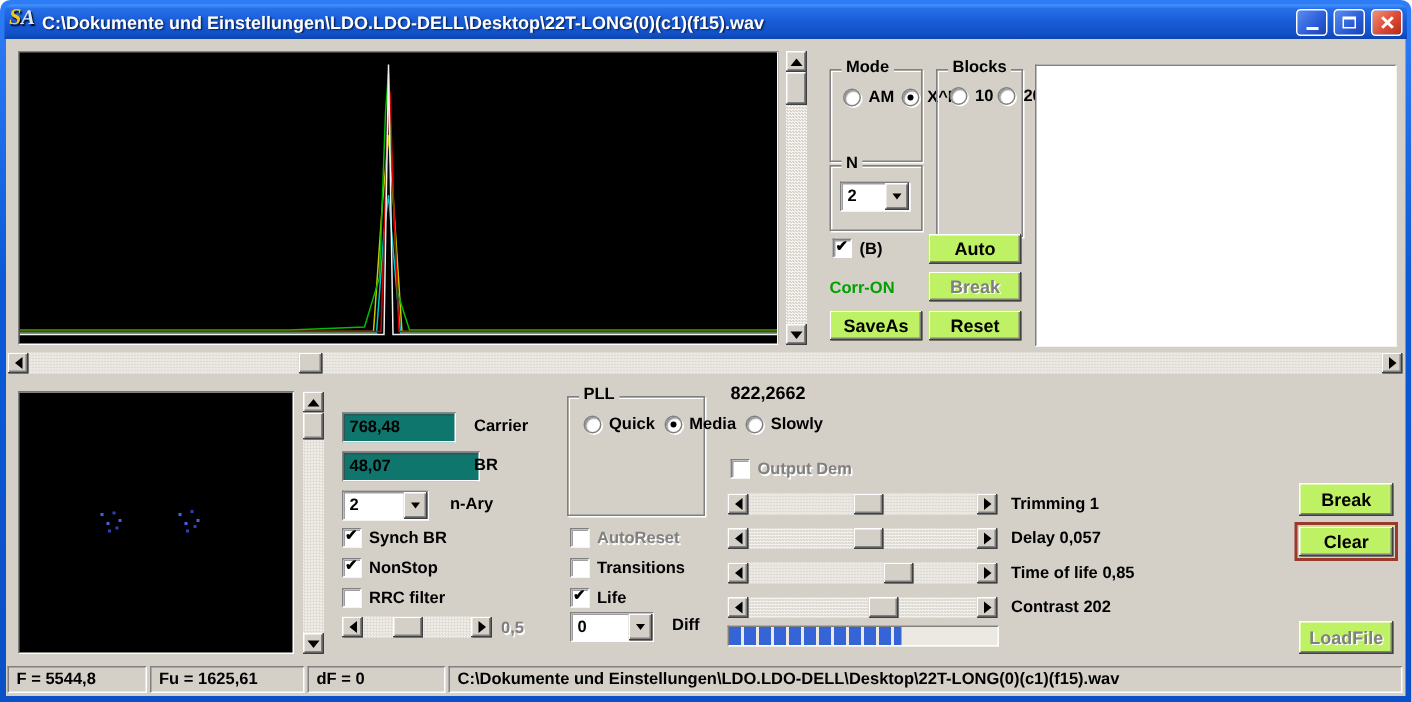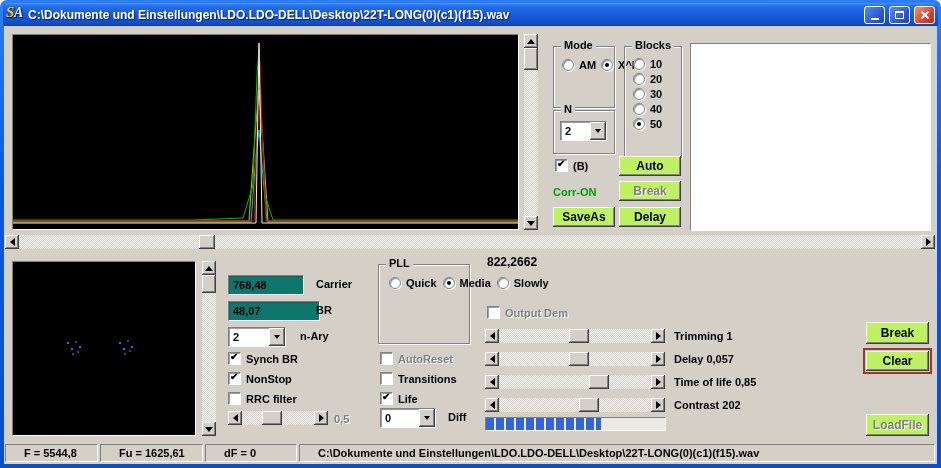--- a/index.html
+++ b/index.html
@@ -44,21 +44,21 @@
   .hsb,.vsb{position:absolute;background:#ece9e2;background-image:repeating-conic-gradient(#d7d3cb 0 25%,#f4f2ee 0 50%);background-size:2px 2px}
   .hsb{height:14px}.vsb{width:14px}
   .sb-btn{position:absolute;width:14px;height:14px;background:#D4D0C8;box-shadow:inset -1px -1px 0 #404040,inset 1px 1px 0 #fff,inset -2px -2px 0 #808080;display:flex;align-items:center;justify-content:center;cursor:pointer}
   .sb-thumb{position:absolute;background:#D4D0C8;box-shadow:inset -1px -1px 0 #404040,inset 1px 1px 0 #fff,inset -2px -2px 0 #808080;cursor:pointer}
   .arr-l{width:0;height:0;border:4px solid transparent;border-left:none;border-right:5px solid #000}
   .arr-r{width:0;height:0;border:4px solid transparent;border-right:none;border-left:5px solid #000}
   .arr-u{width:0;height:0;border:4px solid transparent;border-top:none;border-bottom:5px solid #000}
   .arr-d{width:0;height:0;border:4px solid transparent;border-bottom:none;border-top:5px solid #000}
   .progress{position:absolute;background:#ece9e2;border:1px solid;border-color:#808080 #fff #fff #808080;overflow:hidden}
   .progress .fill{height:100%;background:repeating-linear-gradient(90deg,#3464D6 0 8px,transparent 8px 10px)}
-  .status-cell{position:absolute;top:418px;height:18px;border:1px solid;border-color:#808080 #fff #fff #808080;padding:2px 18px;font-weight:bold;white-space:nowrap;overflow:hidden}
+  .status-cell{position:absolute;top:418px;height:18px;border:1px solid;border-color:#808080 #fff #fff #808080;padding:2px 5px;font-weight:bold;white-space:nowrap;overflow:hidden}
   .corr{position:absolute;font-weight:bold;color:#00A000}
   .clear-btn{outline:2px solid #9c392a;outline-offset:1px}
   svg{display:block}
 </style>
 </head>
 <body>
 
 <div class="window">
   <div class="titlebar">
     <span class="app-icon">
@@ -118,21 +118,21 @@
     </div>
     <div class="dd" style="left:556px;top:95px;width:47px;height:20px">
       <span class="val">2</span>
       <span class="dbtn">
           <i class="tri-down"></i>
         </span>
     </div>
 
     <div class="group" style="left:620px;top:20px;width:58px;height:112px">
       <span class="group-title">Blocks</span>
-      <div style="display:flex;flex-direction:column;gap:3px;padding:11px 0 0 8px">
+      <div style="display:flex;flex-direction:row;gap:3px;padding:11px 0 0 8px">
         <label class="radio flow">
             <span class="dot"></span>
             <span>10</span>
           </label>
         <label class="radio flow">
             <span class="dot"></span>
             <span>20</span>
           </label>
         <label class="radio flow">
             <span class="dot"></span>
@@ -150,21 +150,21 @@
     </div>
 
     <label class="cb checked" style="left:551px;top:133px">
         <span class="box"></span>
         <span>(B)</span>
       </label>
     <div class="btn" style="left:615px;top:130px;width:62px;height:20px">Auto</div>
     <div class="corr" style="left:549px;top:160px">Corr-ON</div>
     <div class="btn disabled" style="left:615px;top:155px;width:62px;height:20px">Break</div>
     <div class="btn" style="left:549px;top:181px;width:62px;height:20px">SaveAs</div>
-    <div class="btn" style="left:615px;top:181px;width:62px;height:20px">Delay</div>
+    <div class="btn" style="left:615px;top:181px;width:62px;height:20px">Reset</div>
 
     <div class="white-panel" style="left:686px;top:17px;width:241px;height:188px"></div>
 
     <div class="hsb" style="left:1px;top:209px;width:930px">
       <span class="sb-btn" style="left:0;top:0">
           <i class="arr-l"></i>
         </span>
       <span class="sb-btn" style="right:0;top:0">
           <i class="arr-r"></i>
         </span>

